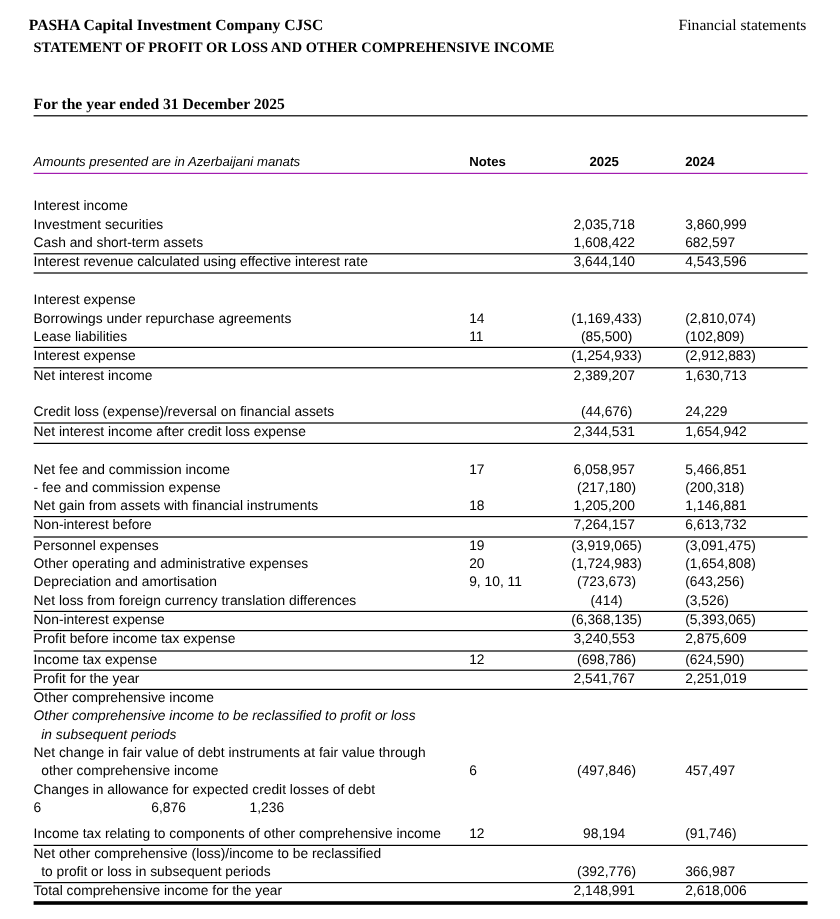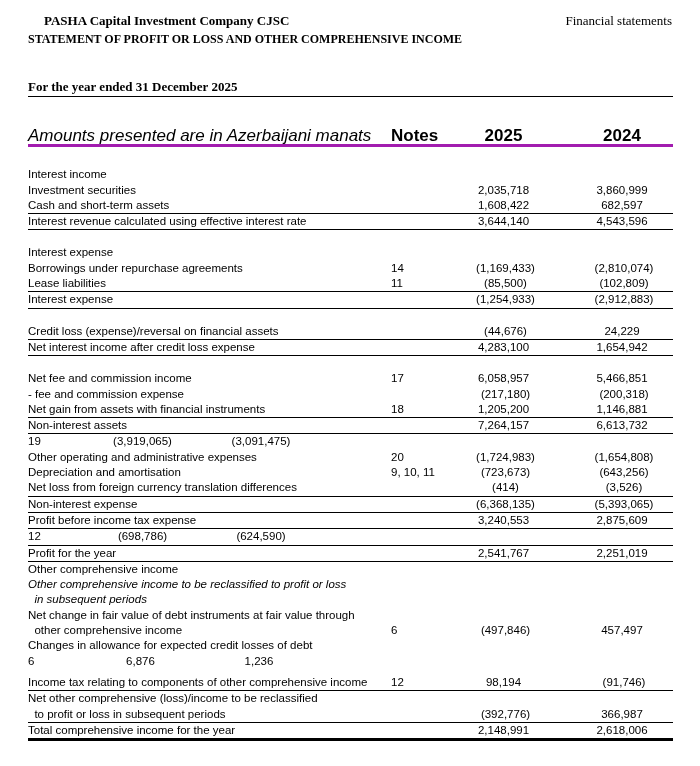--- a/index.html
+++ b/index.html
@@ -1,32 +1,32 @@
 <!DOCTYPE html>
 <html><head>
 <meta charset="utf-8">
 <style>
   html, body { margin: 0; padding: 0; background: #ffffff; }
   body { width: 700px; height: 766px; position: relative; overflow: hidden; color: #000; }
   .hdr { position: absolute; font-family: "Liberation Serif", serif; }
-  #company { left: 44px; top: 13px; font-size: 13px; font-weight: bold; }
+  #company { left: 24px; top: 13px; font-size: 13px; font-weight: bold; }
   #doctype { right: 28px; top: 13px; font-size: 13px; }
   #title { left: 28px; top: 32px; font-size: 12px; font-weight: bold; }
   #period { left: 28px; top: 79px; font-size: 13px; font-weight: bold; }
   #period-line { position: absolute; left: 28px; width: 645px; top: 96px; border-top: 1px solid #000; }
 
   .tbl { position: absolute; left: 28px; width: 645px; top: 128px; font-family: "Liberation Sans", sans-serif; font-size: 11.5px; }
   .row { position: relative; display: flex; align-items: flex-end; line-height: 15.3px; }
   .row .lbl { width: 363px; white-space: pre; }
   .row .note { width: 45px; }
   .row .v1 { width: 135px; text-align: center; }
-  .row .v2 { width: 102px; text-align: center; }
+  .row .v2 { width: 102px; text-align: left; }
   .row.bold { font-weight: normal; }
   .row.it .lbl { font-style: italic; }
-  .row.colhdr { font-size: 17px; border-bottom: 3px solid #a21caf; padding-bottom: 1px; }
+  .row.colhdr { font-size: 11px; border-bottom: 1px solid #a21caf; padding-bottom: 1px; }
   .row.colhdr .lbl { font-style: italic; }
   .row.colhdr .note, .row.colhdr .v1, .row.colhdr .v2 { font-weight: bold; }
   .row.bline { border-bottom: 1px solid #000; }
   .row.dbl { border-bottom: 3px solid #000; }
   .gap { height: 15px; }
   .gap-s { height: 6px; }
 </style>
 </head>
 <body>
 
@@ -82,32 +82,38 @@
       <span class="note">11</span>
       <span class="v1">(85,500<span style="margin-right: -4px;">)</span></span>
       <span class="v2">(102,809<span style="margin-right: -4px;">)</span></span>
     </div>
   <div class="row bold bline">
       <span class="lbl">Interest expense</span>
       <span class="note"></span>
       <span class="v1">(1,254,933<span style="margin-right: -4px;">)</span></span>
       <span class="v2">(2,912,883<span style="margin-right: -4px;">)</span></span>
     </div>
+  <div class="row bold">
+      <span class="lbl">Net interest income</span>
+      <span class="note"></span>
+      <span class="v1">2,389,207</span>
+      <span class="v2">1,630,713</span>
+    </div>
   <div class="gap"></div>
 
   <div class="row bline">
       <span class="lbl">Credit loss (expense)/reversal on financial assets</span>
       <span class="note"></span>
       <span class="v1">(44,676<span style="margin-right: -4px;">)</span></span>
       <span class="v2">24,229</span>
     </div>
   <div class="row bold bline">
       <span class="lbl">Net interest income after credit loss expense</span>
       <span class="note"></span>
-      <span class="v1">4,283,100</span>
+      <span class="v1">2,344,531</span>
       <span class="v2">1,654,942</span>
     </div>
   <div class="gap"></div>
 
   <div class="row">
       <span class="lbl">Net fee and commission income</span>
       <span class="note">17</span>
       <span class="v1">6,058,957</span>
       <span class="v2">5,466,851</span>
     </div>
@@ -117,26 +123,27 @@
       <span class="v1">(217,180<span style="margin-right: -4px;">)</span></span>
       <span class="v2">(200,318<span style="margin-right: -4px;">)</span></span>
     </div>
   <div class="row bline">
       <span class="lbl">Net gain from assets with financial instruments</span>
       <span class="note">18</span>
       <span class="v1">1,205,200</span>
       <span class="v2">1,146,881</span>
     </div>
   <div class="row bold bline">
-      <span class="lbl">Non-interest assets</span>
+      <span class="lbl">Non-interest before</span>
       <span class="note"></span>
       <span class="v1">7,264,157</span>
       <span class="v2">6,613,732</span>
     </div>
   <div class="row">
+      <span class="lbl">Personnel expenses</span>
       <span class="note">19</span>
       <span class="v1">(3,919,065<span style="margin-right: -4px;">)</span></span>
       <span class="v2">(3,091,475<span style="margin-right: -4px;">)</span></span>
     </div>
   <div class="row">
       <span class="lbl">Other operating and administrative expenses</span>
       <span class="note">20</span>
       <span class="v1">(1,724,983<span style="margin-right: -4px;">)</span></span>
       <span class="v2">(1,654,808<span style="margin-right: -4px;">)</span></span>
     </div>
@@ -158,20 +165,21 @@
       <span class="v1">(6,368,135<span style="margin-right: -4px;">)</span></span>
       <span class="v2">(5,393,065<span style="margin-right: -4px;">)</span></span>
     </div>
   <div class="row bold bline">
       <span class="lbl">Profit before income tax expense</span>
       <span class="note"></span>
       <span class="v1">3,240,553</span>
       <span class="v2">2,875,609</span>
     </div>
   <div class="row bline">
+      <span class="lbl">Income tax expense</span>
       <span class="note">12</span>
       <span class="v1">(698,786<span style="margin-right: -4px;">)</span></span>
       <span class="v2">(624,590<span style="margin-right: -4px;">)</span></span>
     </div>
   <div class="row bold bline">
       <span class="lbl">Profit for the year</span>
       <span class="note"></span>
       <span class="v1">2,541,767</span>
       <span class="v2">2,251,019</span>
     </div>

